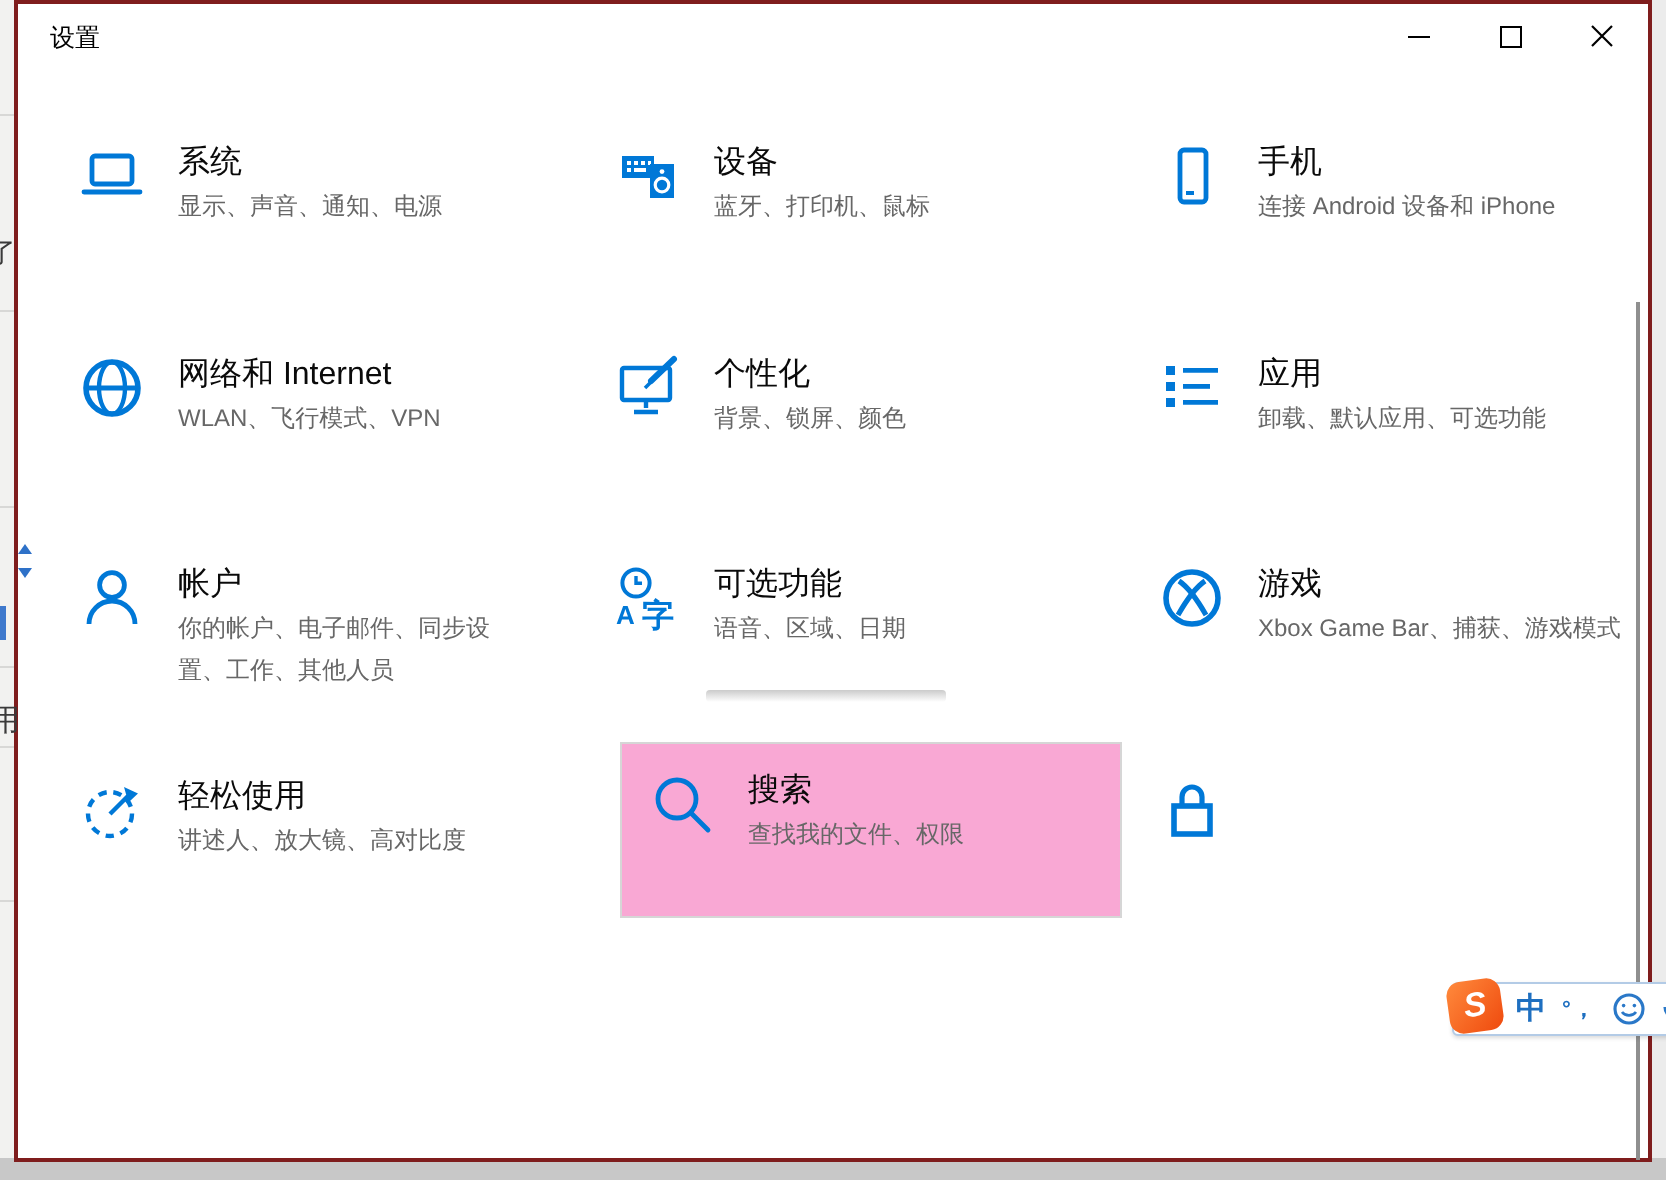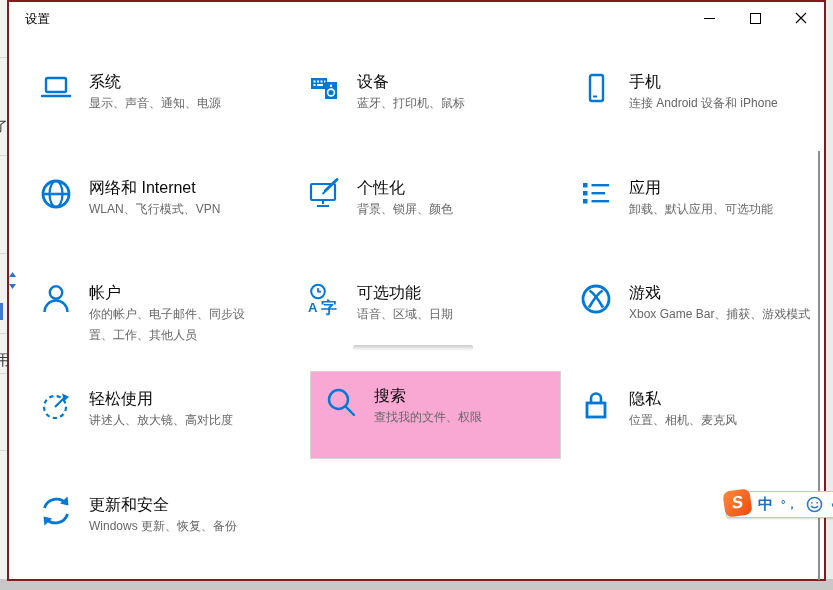--- a/index.html
+++ b/index.html
@@ -286,40 +286,22 @@
     </div>
   </div>
 
   <div class="tile" style="left:570px;top:386px">
     <span class="ticon">
       <svg width="34" height="34" viewBox="0 0 34 34" fill="none" stroke="#0078d7">
         <rect x="8" y="15" width="18" height="14" stroke-width="2.8"></rect>
         <path d="M12 15 V10.5 a5 5 0 0 1 10 0 V15" stroke-width="2.6"></path>
       </svg>
     </span>
-    <div class="ttext">
-      <div class="ttitle">隐私</div>
-      <div class="tsub">位置、相机、麦克风</div>
-    </div>
-  </div>
-
-  <div class="tile" style="left:30px;top:492px">
-    <span class="ticon">
-      <svg width="34" height="34" viewBox="0 0 34 34" fill="none" stroke="#0078d7">
-        <path d="M5.5 14 A12.5 12.5 0 0 1 27 9.5" stroke-width="2.8"></path>
-        <path d="M28.5 2.5 L29.5 11.5 L21 9.5 Z" fill="#0078d7" stroke="none"></path>
-        <path d="M28.5 20 A12.5 12.5 0 0 1 7 24.5" stroke-width="2.8"></path>
-        <path d="M5.5 31.5 L4.5 22.5 L13 24.5 Z" fill="#0078d7" stroke="none"></path>
-      </svg>
-    </span>
-    <div class="ttext">
-      <div class="ttitle">更新和安全</div>
-      <div class="tsub">Windows 更新、恢复、备份</div>
-    </div>
-  </div>
+  </div>
+
 
   <div class="artifact"></div>
   <div class="scrollbar"></div>
 </div>
 
 <div class="ime">
   <span class="ime-logo">S</span>
   <span class="ime-mode">中</span>
   <span class="ime-punct">°，</span>
   <span>

